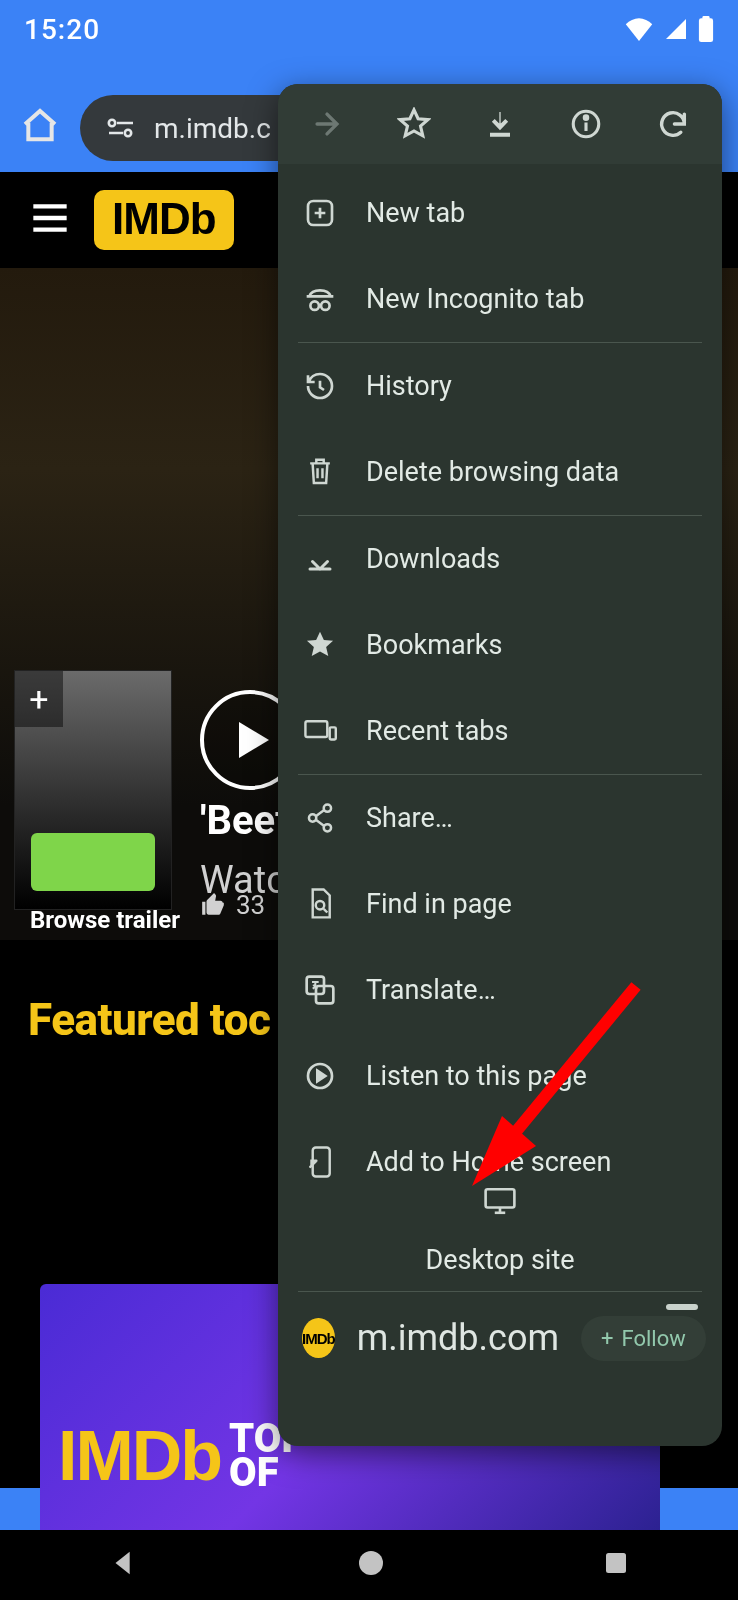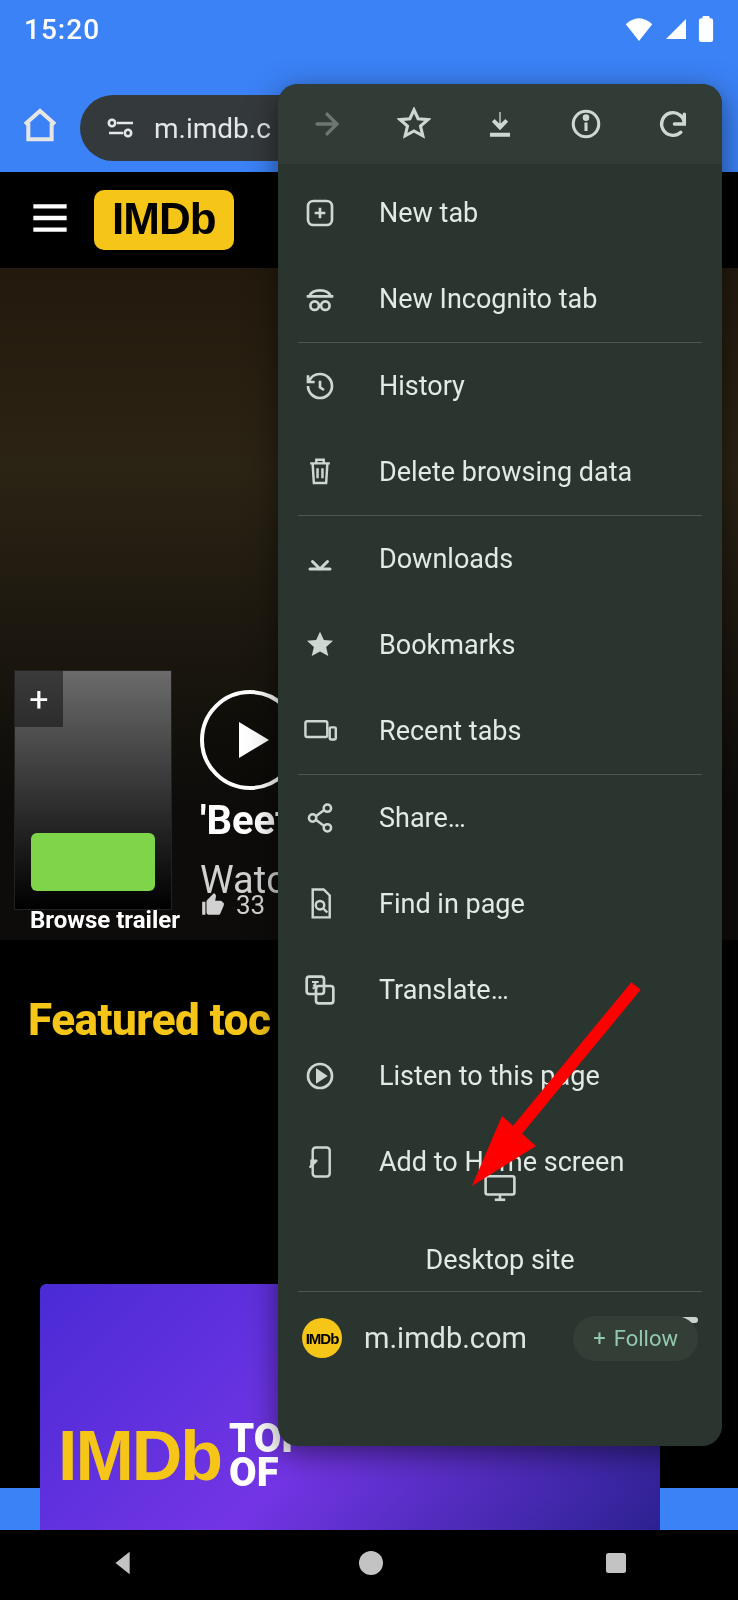--- a/index.html
+++ b/index.html
@@ -36,21 +36,21 @@
   .feat-card { position: absolute; top: 1112px; left: 40px; width: 620px; height: 344px; background: linear-gradient(135deg,#4a2bd5 0%, #7335e5 45%, #1c1d7e 100%); border-radius: 6px; display: flex; align-items: center; padding-left: 18px; color:#f5c518; overflow:hidden;}
   .feat-logo { font-family: Impact, Arial Black, sans-serif; font-weight:900; font-size:70px; color:#f5c518; letter-spacing:-2px; }
   .feat-top { color:#fff; font-weight:900; font-size:40px; line-height:34px; margin-left:8px; }
   .feat-list { position:absolute; bottom:22px; left:14px; color:#fff; display:flex; align-items:center; gap:14px; font-size:30px; }
   
   .menu { position: absolute; top: 84px; right: 16px; width: 444px; height: 1362px; background: #2b352f; border-radius: 20px; box-shadow: 0 8px 30px rgba(0,0,0,.5); color: #dfe6e2; overflow: hidden; }
   .menu-top { height: 80px; background: #313c36; display: flex; align-items: center; justify-content: space-around; padding: 0 6px; }
   .menu-top-icon { width: 60px; height: 60px; display: flex; align-items: center; justify-content: center; color: #cfd7d2; }
   .menu-top-icon.dim { color: #6d7873; }
   .menu-list { padding: 6px 0 0; }
-  .menu-item { display: flex; align-items: center; gap: 41px; height: 86px; padding: 0 24px; font-size: 27px; color: #e2eae5; }
+  .menu-item { display: flex; align-items: center; gap: 28px; height: 86px; padding: 0 24px; font-size: 27px; color: #e2eae5; }
   .menu-item .mi-icon { width: 36px; display:flex; justify-content:center; color:#cfd7d2; }
   .m-sep { height: 1px; background: #4a564e; margin: 0 20px; }
   .menu-item.desktop { justify-content: center; flex-direction: column; }
   .checkbox { margin-left: auto; width: 32px; height: 32px; border: 3px solid #c9d2cc; border-radius: 4px; }
   .menu-site { display:flex; align-items:center; gap:22px; height:92px; padding:0 24px; }
   .site-badge { width:40px; height:40px; border-radius:50%; background:#f5c518; color:#000; font-family: Impact, Arial Black, sans-serif; font-weight:900; font-size:15px; display:flex; align-items:center; justify-content:center; letter-spacing:-1px; }
   .follow-chip { margin-left:auto; display:flex; align-items:center; gap:8px; color:#92c8ac; border:0; background:#333e37; border-radius:30px; padding:10px 20px; font-size:22px; }
   
   .red-arrow { position:absolute; top:976px; left:436px; width:214px; height:230px; pointer-events:none; }
   
@@ -310,21 +310,21 @@
               <line x1="9" y1="20" x2="17" y2="20"></line>
               <line x1="13" y1="16" x2="13" y2="20"></line>
             </svg>
           </span>
         <span>Desktop site</span>
         <span class="checkbox"></span>
       </div>
       <div class="m-sep"></div>
       <div class="menu-site">
         <span class="site-badge">IMDb</span>
-        <span style="font-size:29px;">m.imdb.com</span>
+        <span style="font-size:36px;">m.imdb.com</span>
         <span class="follow-chip">
           <span>+</span>
           <span>Follow</span>
         </span>
       </div>
     </div>
   </div>
 
   <svg class="red-arrow" viewBox="0 0 214 230">
     <line x1="200" y1="10" x2="60" y2="180" stroke="#ff0000" stroke-width="12"></line>

